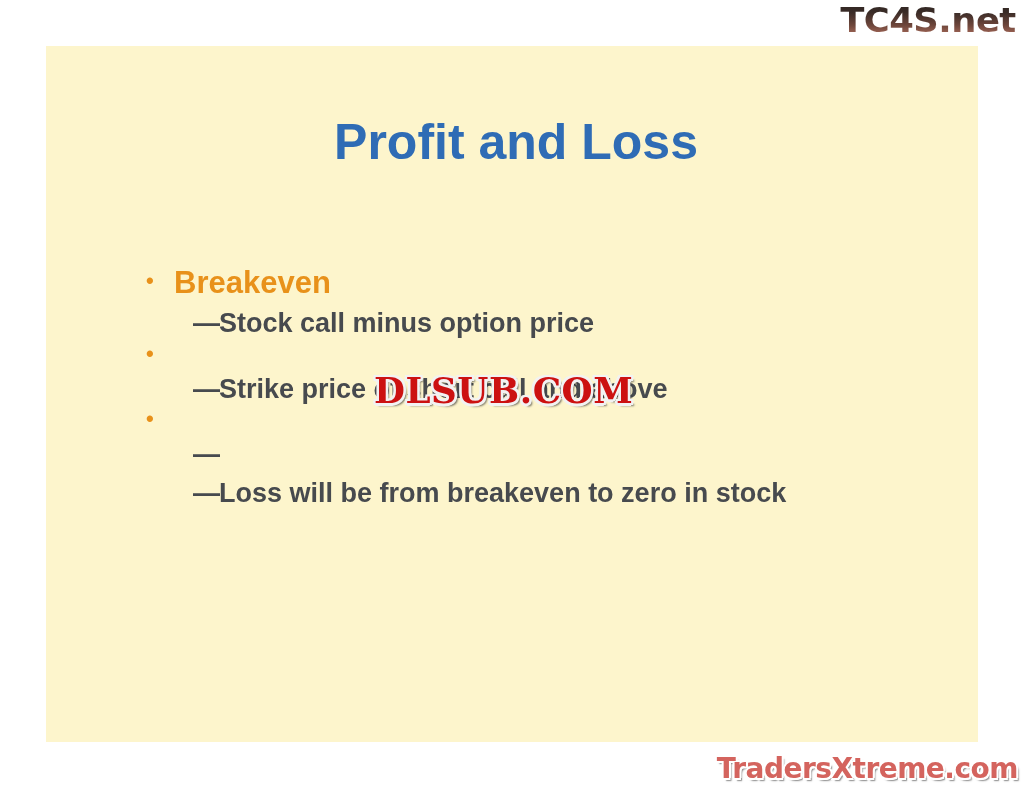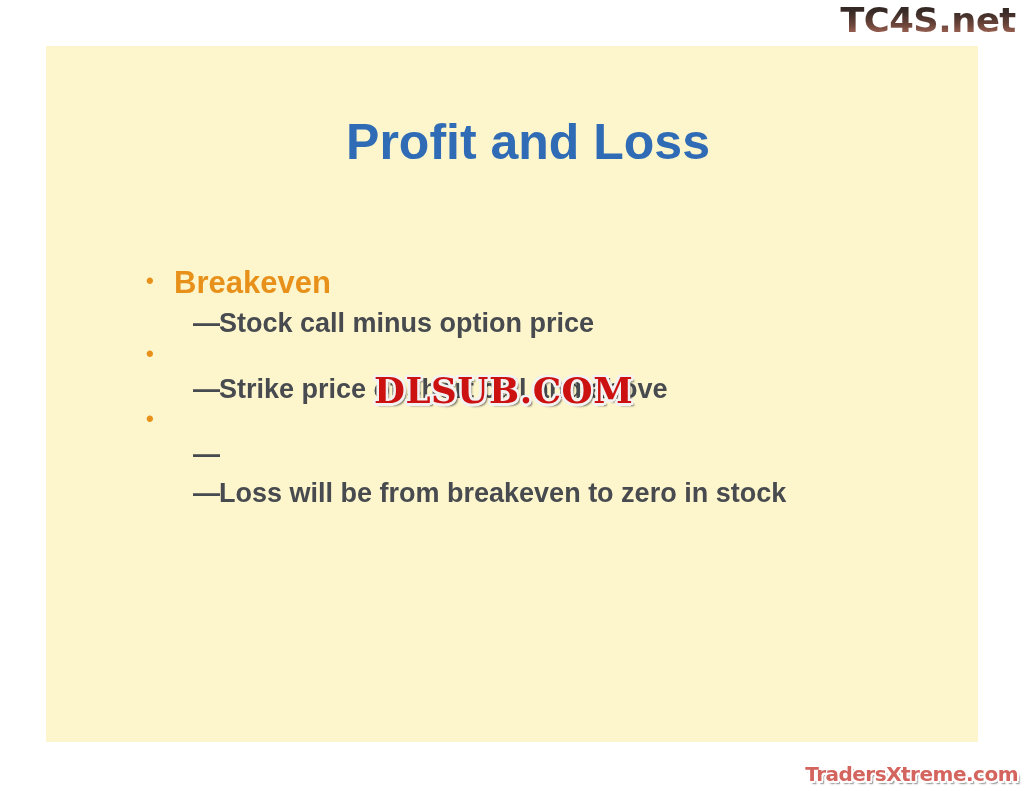--- a/index.html
+++ b/index.html
@@ -30,21 +30,21 @@
     left: 46px;
     top: 46px;
     width: 932px;
     height: 696px;
     background: #fdf5cc;
   }
 
   
   #slide-title {
     position: absolute;
-    left: 16px;
+    left: 4px;
     top: 70px;
     width: 932px;
     text-align: center;
     font-size: 50px;
     line-height: 1.05;
     font-weight: bold;
     color: #2f6cb5;
     letter-spacing: 0px;
     white-space: nowrap;
   }
@@ -123,21 +123,21 @@
     transform: scaleX(1.04);
     transform-origin: right center;
   }
 
   
   #brand-bottom {
     position: absolute;
     right: 6px;
     bottom: 6px;
     font-family: "DejaVu Sans", sans-serif;
-    font-size: 20px;
+    font-size: 28px;
     font-weight: bold;
     letter-spacing: -0.5px;
     line-height: 1.1;
     white-space: nowrap;
     color: #d4645e;
     text-shadow:
       -1.5px -1.5px 0 #ffffff,
        1.5px -1.5px 0 #ffffff,
       -1.5px  1.5px 0 #ffffff,
        1.5px  1.5px 0 #ffffff,

